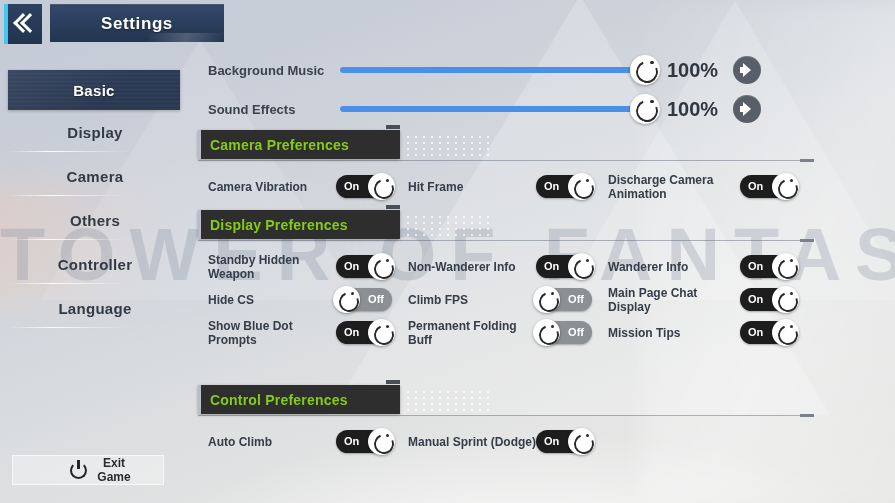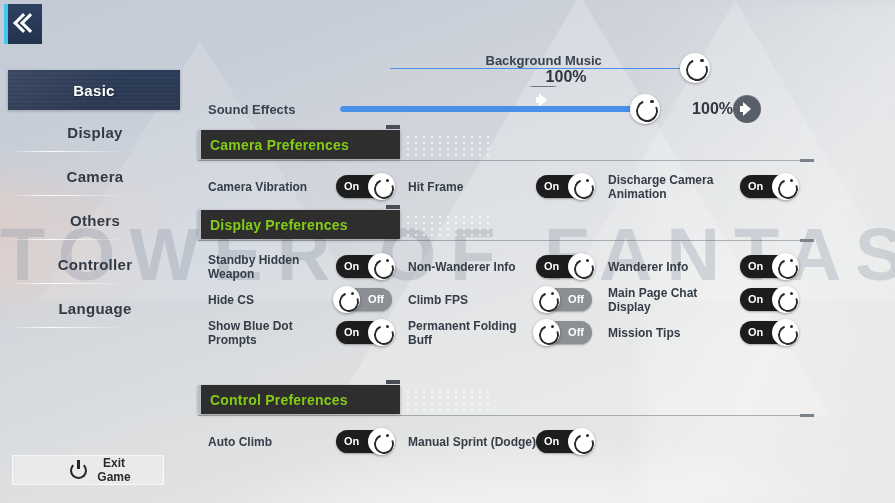--- a/index.html
+++ b/index.html
@@ -265,22 +265,22 @@
   .knob::after {
     content: "";
     position: absolute;
     right: 6.5px; top: 6px;
     width: 3.4px; height: 3.4px;
     background: #2a2a2a;
     border-radius: 50%;
   }
   .pct {
     width: 66px;
-    text-align: right;
-    font-size: 16px;
+    text-align: left;
+    font-size: 20px;
     font-weight: bold;
     color: #2f3740;
     margin-left: 22px;
   }
   .spk {
     position: relative;
     width: 28px; height: 28px;
     border-radius: 50%;
     background: #585f68;
     cursor: pointer;
@@ -442,20 +442,23 @@
   <div class="bg-tri bg-tri-c"></div>
   <div class="bg-streak"></div>
   <div class="bg-streak2"></div>
   <div class="bg-glow"></div>
   <div class="watermark">TOWER OF FANTASY</div>
 
   <div class="back-btn">
     <div class="chev"></div>
   </div>
 
+  <div class="title-plate">
+    <span class="title-text">Settings</span>
+  </div>
 
   <div class="sidebar" id="sidebar">
       <div class="side-item active">
         <span class="lbl">Basic</span>
       </div>
       <div class="side-item">
         <span class="lbl">Display</span>
         <div class="rule"></div>
       </div>
       <div class="side-item">
@@ -475,21 +478,21 @@
         <div class="rule"></div>
       </div>
     </div>
 
   <div class="exit-btn">
     <div class="power-icon"></div>
     <span class="exit-label">Exit Game</span>
   </div>
 
   <div class="content" id="content">
-      <div class="audio-row" style="top: 53px; flex-direction: column;">
+      <div class="audio-row" style="top: 53px;">
         <div class="audio-label">Background Music</div>
         <div class="slider">
           <div class="slider-fill" style="width: 100%;"></div>
           <div class="knob" style="left: 100%;"></div>
         </div>
         <div class="pct">100%</div>
         <div class="spk"></div>
       </div>
       <div class="audio-row" style="top: 92px;">
         <div class="audio-label">Sound Effects</div>

